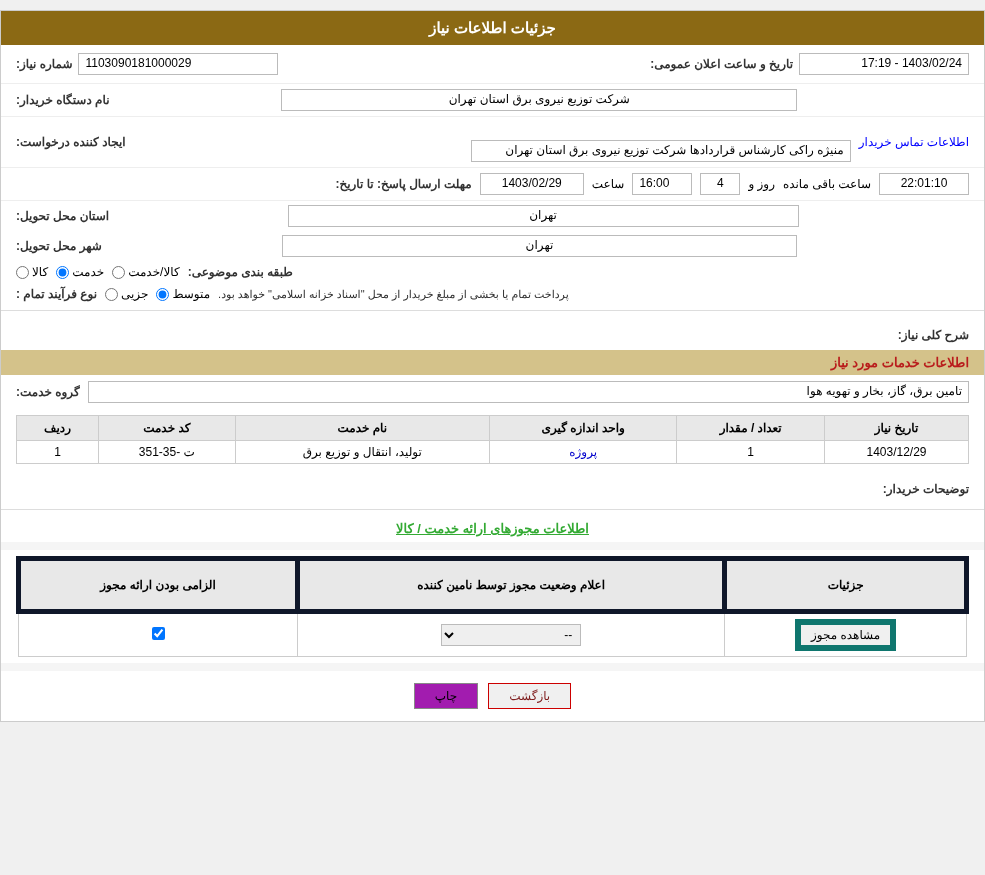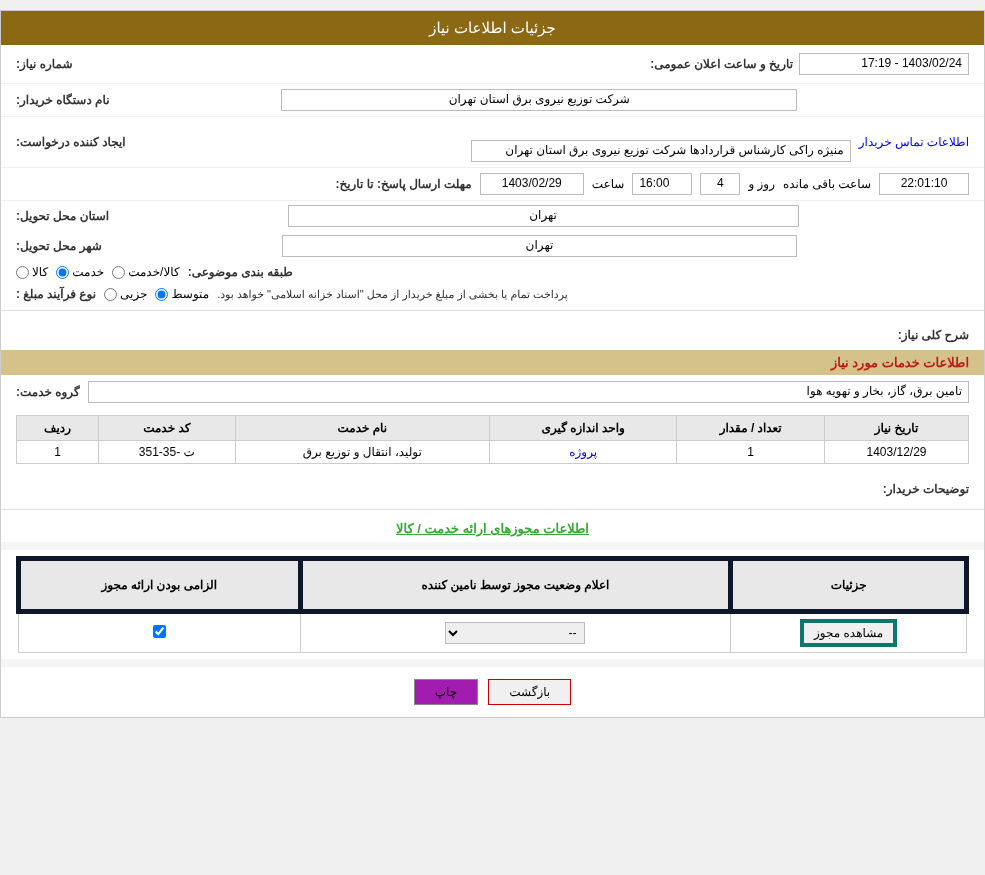--- a/index.html
+++ b/index.html
@@ -14,21 +14,21 @@
       margin: 10px auto;
       background: #fff;
       border: 1px solid #ccc;
     }
     .page-header {
       background: #8B6914;
       color: #fff;
       text-align: center;
       padding: 8px;
       font-size: 15px;
-      font-weight: normal;
+      font-weight: bold;
     }
     .divider {
       height: 1px;
       background: #ddd;
       margin: 5px 0;
     }
     .sub-header {
       background: #d4c28a;
       padding: 5px 15px;
       font-weight: bold;
@@ -174,35 +174,35 @@
       cursor: pointer;
       border: 1px solid #888;
       background: #f5f5f5;
     }
     .btn-print {
       background: #a21caf;
       text-align: center;
     }
     .btn-back {
       background: #f0f0f0;
-      color: #000000;
+      color: #7f1d1d;
       border-color: #c00;
     }
     .checkbox-cell {
       text-align: center;
     }
     .select-dropdown {
       border: 1px solid #bbb;
       padding: 2px 4px;
       font-size: 12px;
       font-family: Tahoma, Arial, sans-serif;
       width: 140px;
     }
     .view-btn {
-      border: 4px solid #0f766e;
+      border: 6px solid #0f766e;
       background: #f0f0f0;
       padding: 3px 10px;
       font-size: 12px;
       font-family: Tahoma, Arial, sans-serif;
       cursor: pointer;
     }
     .separator-row {
       height: 8px;
       background: #f5f5f5;
     }
@@ -218,20 +218,21 @@
 <div class="page-wrapper">
 
   <div class="page-header">جزئیات اطلاعات نیاز</div>
 
   <div style="display:flex; align-items:center; justify-content:space-between; padding:8px 15px; border-bottom:1px solid #eee;">
     <div class="row-flex">
       <div class="input-field" style="width:170px;">1403/02/24 - 17:19</div>
       <span class="label-text">تاریخ و ساعت اعلان عمومی:</span>
     </div>
     <div class="row-flex">
+      <div class="input-field" style="width:200px; text-align:left; direction:ltr;">1103090181000029</div>
       <span class="label-text">شماره نیاز:</span>
     </div>
   </div>
 
   <div style="display:flex; align-items:center; justify-content:space-between; padding:5px 15px; border-bottom:1px solid #eee;">
     <div style="flex:1; display:flex; gap:6px; justify-content:center;">
       <div class="input-field" style="width:60%; text-align:center;">شرکت توزیع نیروی برق استان تهران</div>
     </div>
     <span class="label-text" style="white-space:nowrap;">نام دستگاه خریدار:</span>
   </div>
@@ -288,21 +289,21 @@
   <div class="process-row">
     <span class="process-note">پرداخت تمام یا بخشی از مبلغ خریدار از محل "اسناد خزانه اسلامی" خواهد بود.</span>
     <div class="radio-item">
       <span>متوسط</span>
       <input type="radio" name="farayand" checked="" style="">
     </div>
     <div class="radio-item">
       <span>جزیی</span>
       <input type="radio" name="farayand" style="">
     </div>
-    <span class="label-text">نوع فرآیند مبلغ :</span>
+    <span class="label-text">نوع فرآیند تمام :</span>
   </div>
 
   <div class="divider"></div>
 
   <div style="display:flex; align-items:flex-start; padding:8px 15px; gap:10px;">
     <span class="label-text" style="white-space:nowrap; padding-top:4px;">شرح کلی نیاز:</span>
   </div>
 
   <div class="sub-header">اطلاعات خدمات مورد نیاز</div>
 

